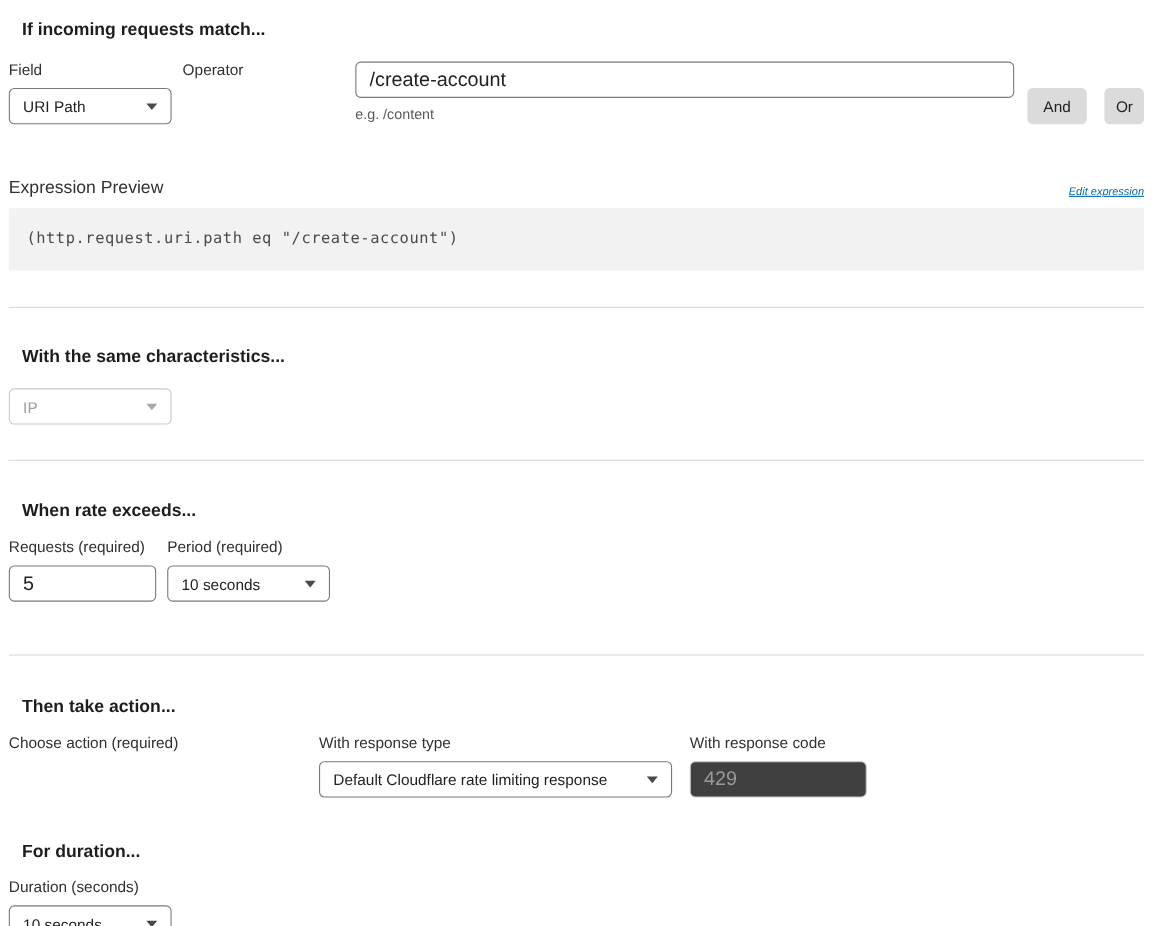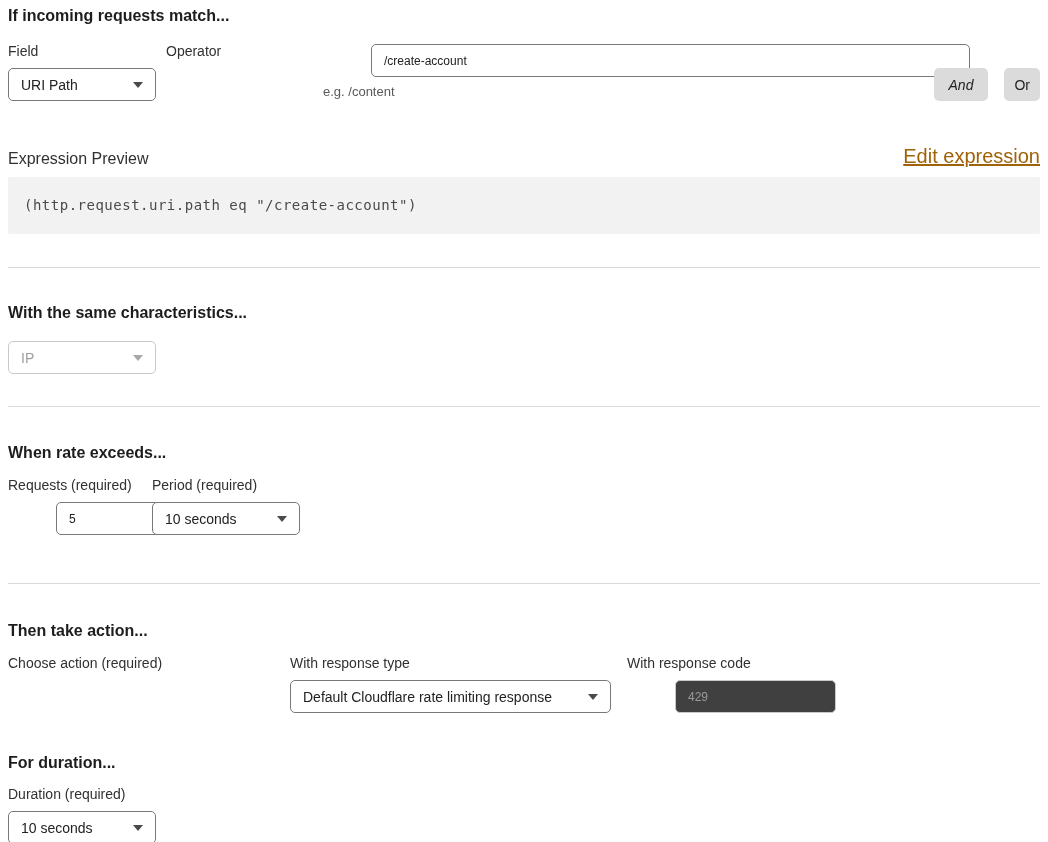--- a/index.html
+++ b/index.html
@@ -10,21 +10,21 @@
     background: #ffffff;
     font-family: "Liberation Sans", sans-serif;
     color: #1d1d1d;
     padding: 8px 8px 0 8px;
   }
   .section-title {
     font-size: 16px;
     font-weight: bold;
     line-height: 16px;
     color: #1d1d1d;
-    margin: 0;
+    margin: 12px;
   }
   .field-label {
     display: block;
     font-size: 14px;
     line-height: 15px;
     color: #313131;
     margin-bottom: 9px;
   }
   .controls-row {
     display: flex;
@@ -56,26 +56,25 @@
     color: #9e9e9e;
     cursor: default;
   }
   .dropdown.disabled .chevron { border-top-color: #a8a8a8; }
   .text-input {
     height: 33px;
     width: 100%;
     border: 1px solid #797979;
     border-radius: 5px;
     padding: 0 12px;
-    font-size: 12px;
+    font-size: 18px;
     color: #222222;
     font-family: "Liberation Sans", sans-serif;
     background: #ffffff;
     outline: none;
-    margin-left: 48px;
   }
   .text-input.disabled {
     background: #404040;
     border-color: #c9c9c9;
     color: #9a9a9a;
   }
   .btn-gray {
     height: 33px;
     background: #dbdbdb;
     border: none;
@@ -91,24 +90,25 @@
     margin-top: 7px;
   }
   .preview-header {
     display: flex;
     justify-content: space-between;
     align-items: flex-end;
     margin-top: 37px;
   }
   .preview-label { font-size: 16px; color: #313131; margin-top: 12px; }
   .link {
-    font-size: 20px;
-    color: #a16207;
+    font-size: 10px;
+    color: #0369a1;
     text-decoration: underline;
     cursor: pointer;
+    font-style: italic;
   }
   .code-block {
     margin-top: 9px;
     background: #f2f2f2;
     border-radius: 2px;
     padding: 20px 16px 21px 16px;
     font-family: "DejaVu Sans Mono", "Liberation Mono", monospace;
     font-size: 14px;
     letter-spacing: 0.5px;
     color: #4a4a4a;
@@ -120,21 +120,21 @@
   }
   
   .col-field    { width: 148px; }
   .col-operator { width: 147px; margin-left: 10px; }
   .col-value    { flex: 1; margin-left: 10px; }
   .andor {
     display: flex;
     padding-top: 24px;
     margin-left: 12px;
   }
-  .andor .btn-and { padding: 0 15px; font-style: italic; }
+  .andor .btn-and { padding: 0 15px; }
   .andor .btn-or  { padding: 0 10px; margin-left: 16px; }
   .col-requests { width: 134px; }
   .col-period   { width: 148px; margin-left: 10px; }
   .col-action        { width: 266px; }
   .col-responsetype  { width: 321px; margin-left: 16px; }
   .col-responsecode  { width: 161px; margin-left: 16px; }
   .w-small { width: 148px; }
 </style>
 </head>
 <body>
@@ -213,18 +213,18 @@
   </div>
   <div class="col-responsecode">
     <span class="field-label">With response code</span>
     <input type="text" class="text-input disabled" disabled="" value="429" style="">
   </div>
 </div>
 
 <h2 class="section-title" style="margin-top:42px;">For duration...</h2>
 
 <div style="margin-top:16px;">
-  <span class="field-label">Duration (required)</span>
+  <span class="field-label">Duration (seconds)</span>
   <div class="dropdown w-small">
     <span>10 seconds</span>
     <span class="chevron"></span>
   </div>
 </div>
 
 </body></html>

